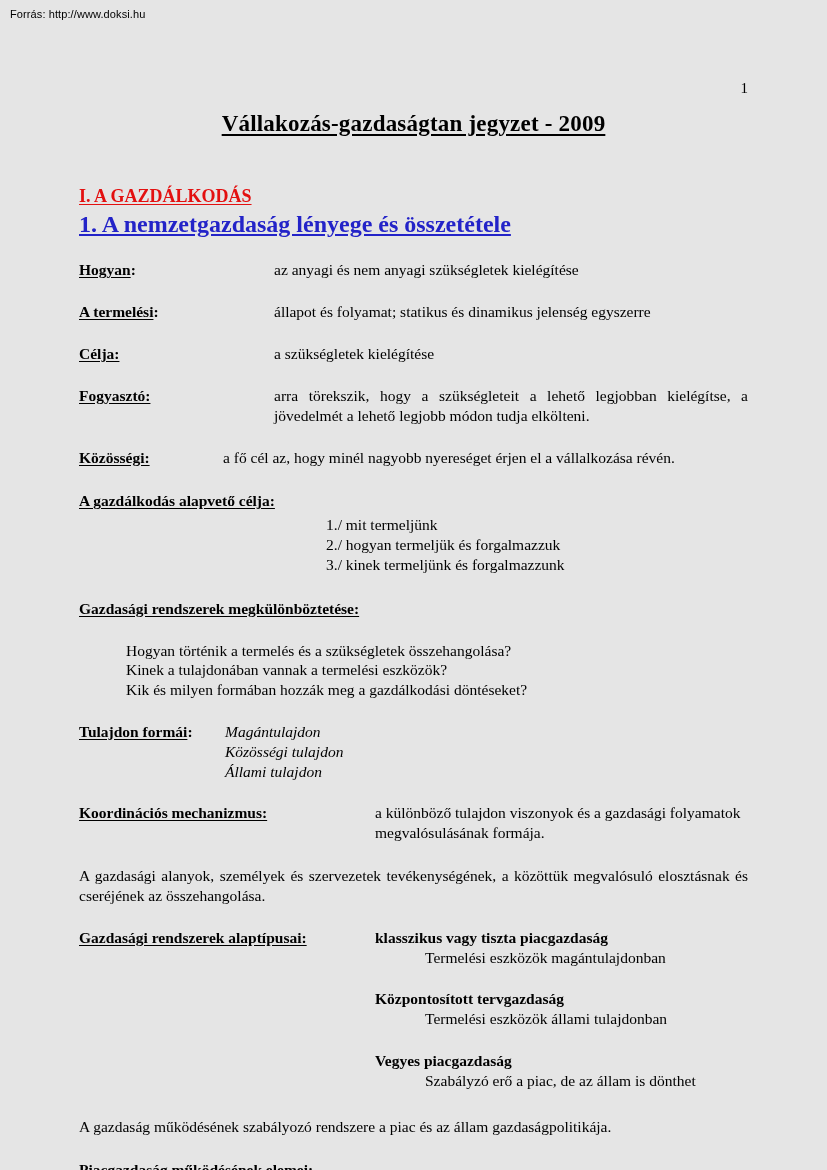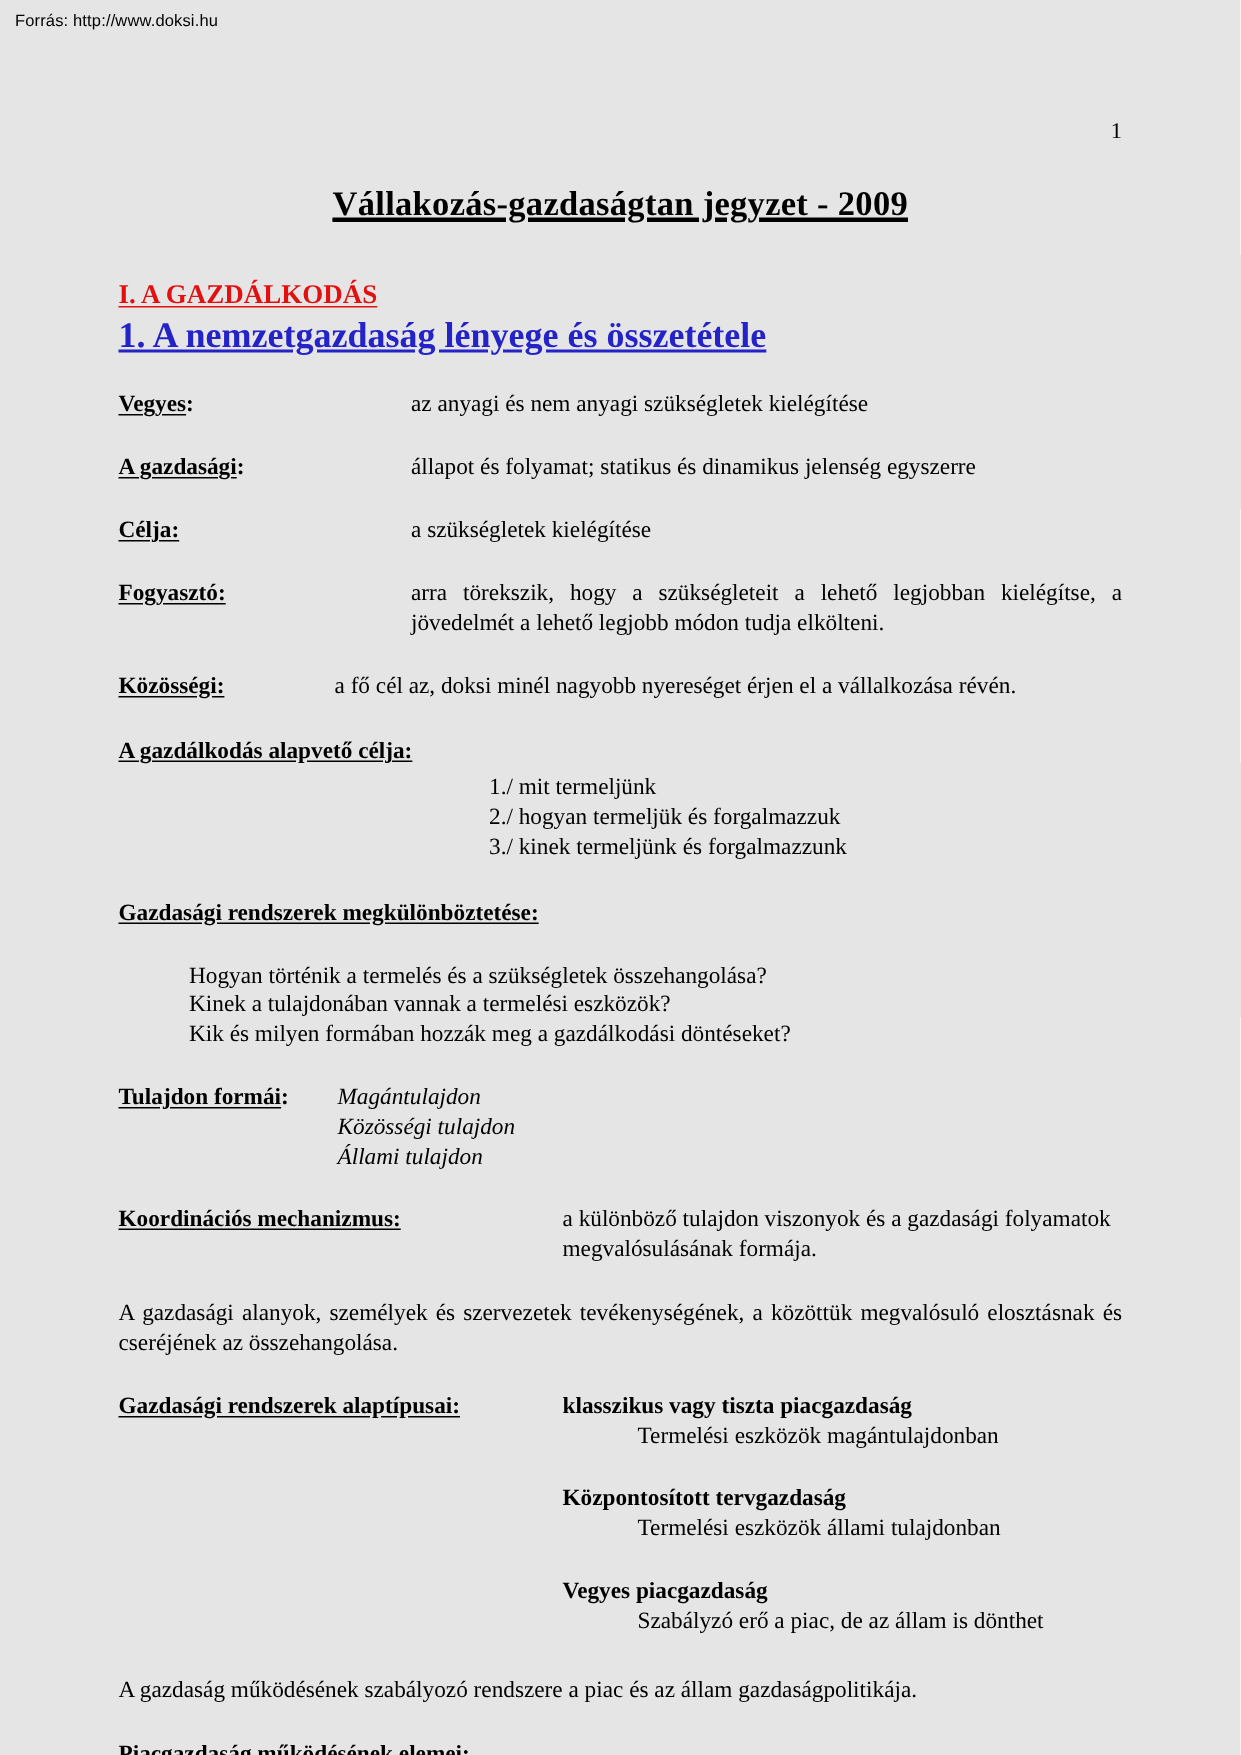--- a/index.html
+++ b/index.html
@@ -38,26 +38,25 @@
     top: 80px;
     font-size: 15px;
     color: #000000;
   }
 
   
   .doc-title {
     position: absolute;
     left: 0;
     right: 0;
-    top: 123px;
+    top: 111px;
     text-align: center;
     font-size: 23px;
     font-weight: bold;
     letter-spacing: 0.2px;
-    text-decoration: underline;
   }
   .doc-title span.u {
     text-decoration: underline;
     text-underline-offset: 3px;
   }
 
   
   .body-block {
     position: absolute;
     left: 79px;
@@ -192,42 +191,42 @@
   <div class="page-number">1</div>
 
   <div class="doc-title"><span class="u">Vállakozás-gazdaságtan jegyzet - 2009</span></div>
 
   <div class="body-block">
 
     <h1 class="section-red"><span>I. A GAZDÁLKODÁS</span></h1>
     <h2 class="section-blue"><span>1. A nemzetgazdaság lényege és összetétele</span></h2>
 
     <div class="def-row">
-      <div class="def-label"><span class="u">Vegyes</span><span>:</span></div>
+      <div class="def-label"><span class="u">Hogyan</span><span>:</span></div>
       <div class="def-value">az anyagi és nem anyagi szükségletek kielégítése</div>
     </div>
 
     <div class="def-row">
-      <div class="def-label"><span class="u">A gazdasági</span><span>:</span></div>
+      <div class="def-label"><span class="u">A termelési</span><span>:</span></div>
       <div class="def-value">állapot és folyamat; statikus és dinamikus jelenség egyszerre</div>
     </div>
 
     <div class="def-row">
       <div class="def-label"><span class="u">Célja:</span></div>
       <div class="def-value">a szükségletek kielégítése</div>
     </div>
 
     <div class="def-row">
       <div class="def-label"><span class="u">Fogyasztó:</span></div>
       <div class="def-value justify">arra törekszik, hogy a szükségleteit a lehető legjobban kielégítse, a jövedelmét a lehető legjobb módon tudja elkölteni.</div>
     </div>
 
     <div class="def-row v-early">
       <div class="def-label"><span class="u">Közösségi:</span></div>
-      <div class="def-value">a fő cél az, doksi minél nagyobb nyereséget érjen el a vállalkozása révén.</div>
+      <div class="def-value">a fő cél az, hogy minél nagyobb nyereséget érjen el a vállalkozása révén.</div>
     </div>
 
     <div class="sub-head"><span class="u">A gazdálkodás alapvető célja:</span></div>
     <div class="indent-list">
       <div>1./ mit termeljünk</div>
       <div>2./ hogyan termeljük és forgalmazzuk</div>
       <div>3./ kinek termeljünk és forgalmazzunk</div>
     </div>
 
     <div class="sub-head"><span class="u">Gazdasági rendszerek megkülönböztetése: </span></div>

